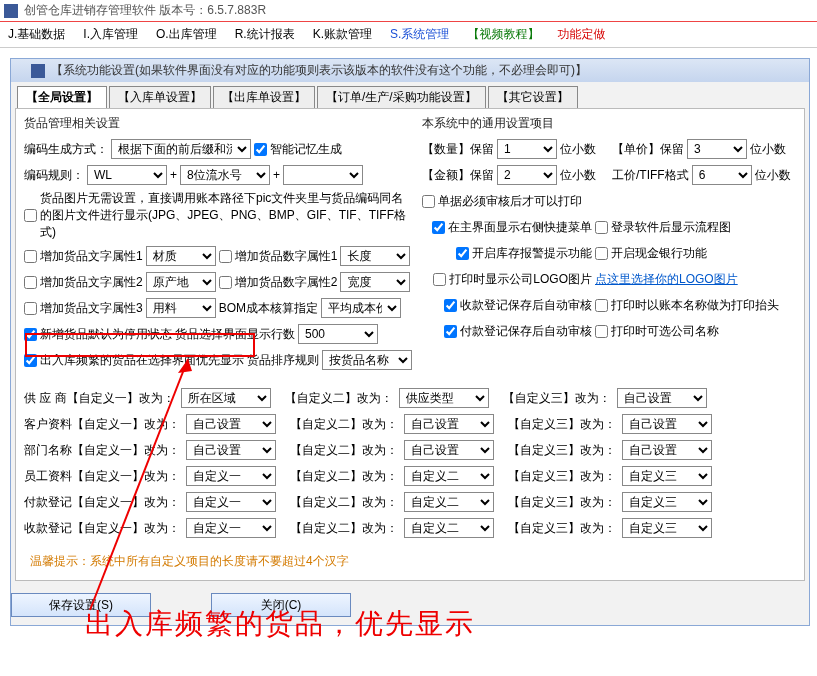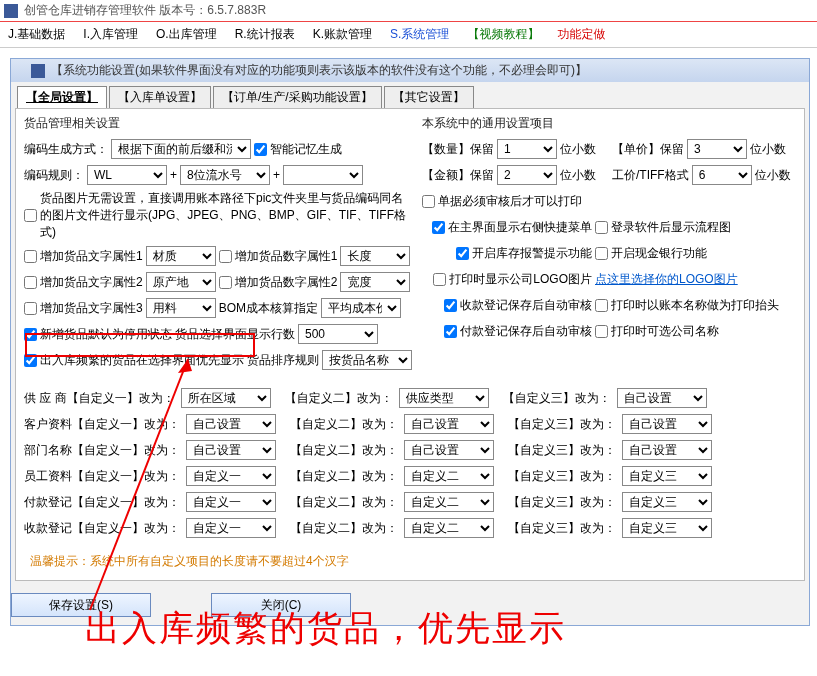--- a/index.html
+++ b/index.html
@@ -10,34 +10,34 @@
 .menubar { display: flex; padding: 4px 8px; gap: 18px; border-bottom: 1px solid #ccc; }
 .menubar span { cursor: pointer; }
 .menubar .sys { color: #1a4fd6; }
 .menubar .tut { color: #0a7a0a; }
 .menubar .feat { color: #d60000; }
 .dialog { position: absolute; left: 10px; top: 58px; width: 800px; border: 1px solid #8aa8d6; background: #f2f2f2; }
 .dlg-title { background: linear-gradient(#dce6f5,#c5d5ee); padding: 3px 20px; color: #333; display: flex; align-items: center; }
 .dlg-title .icon { width: 14px; height: 14px; background: #3b5998; margin-right: 6px; }
 .tabs { display: flex; padding: 4px 6px 0 6px; gap: 2px; }
 .tab { border: 1px solid #888; border-bottom: none; padding: 2px 8px; background: #eee; cursor: pointer; }
-.tab.active { background: #fff; font-weight: bold; text-decoration: underline; }
+.tab.active { background: #fff; font-weight: bold; }
 .panel { background: #fff; margin: 0 4px 4px 4px; padding: 6px 8px 10px 8px; border: 1px solid #bbb; }
 .cols { display: flex; gap: 10px; }
 .col { flex: 1; }
 .sect-title { font-weight: normal; color: #222; margin-bottom: 6px; }
 .row { display: flex; align-items: center; margin-bottom: 4px; min-height: 22px; gap: 3px; flex-wrap: nowrap;}
 .lbl { white-space: nowrap; }
 select, input[type=text] { height: 20px; border: 1px solid #888; background: #fff; font-size: 12px; padding: 0 2px; }
 select { min-width: 50px; }
 .checkbox { display: inline-flex; align-items: center; gap: 3px; white-space: nowrap; justify-content: flex-end; }
 .checkbox input { width: 13px; height: 13px; }
 .redbox { position: absolute; border: 2px solid #e00; pointer-events: none; }
 .arrow-svg { position: absolute; pointer-events: none; }
-.annot { position: absolute; color: #e00; font-size: 35px; font-family: SimSun, serif; letter-spacing: 2px; }
+.annot { position: absolute; color: #e00; font-size: 28px; font-family: SimSun, serif; letter-spacing: 2px; }
 .link { color: #0058cc; text-decoration: underline; cursor: pointer; }
 .hint { color: #d37a00; margin: 14px 0 0 6px; }
 .btns { display: flex; justify-content: flex-start; gap: 60px; padding: 8px 60px 8px 0; }
 .btn { width: 140px; height: 24px; border: 1px solid #6a8abf; background: linear-gradient(#eef5ff,#d4e4fb); cursor: pointer; }
 .custom-grid { margin-top: 12px; }
 .custom-grid .row { gap: 6px; }
 .w60{width:60px}.w70{width:70px}.w80{width:80px}.w90{width:90px}.w140{width:140px}
 </style>
 </head>
 <body>
@@ -59,20 +59,21 @@
 </div>
 
 <div class="dialog">
   <div class="dlg-title">
     <div class="icon"></div>
     <span>【系统功能设置(如果软件界面没有对应的功能项则表示该版本的软件没有这个功能，不必理会即可)】</span>
   </div>
   <div class="tabs">
     <div class="tab active">【全局设置】</div>
     <div class="tab">【入库单设置】</div>
+    <div class="tab">【出库单设置】</div>
     <div class="tab">【订单/生产/采购功能设置】</div>
     <div class="tab">【其它设置】</div>
   </div>
 
   <div class="panel">
     <div class="cols">
 
       <div class="col">
         <div class="sect-title">货品管理相关设置</div>
         <div class="row">

